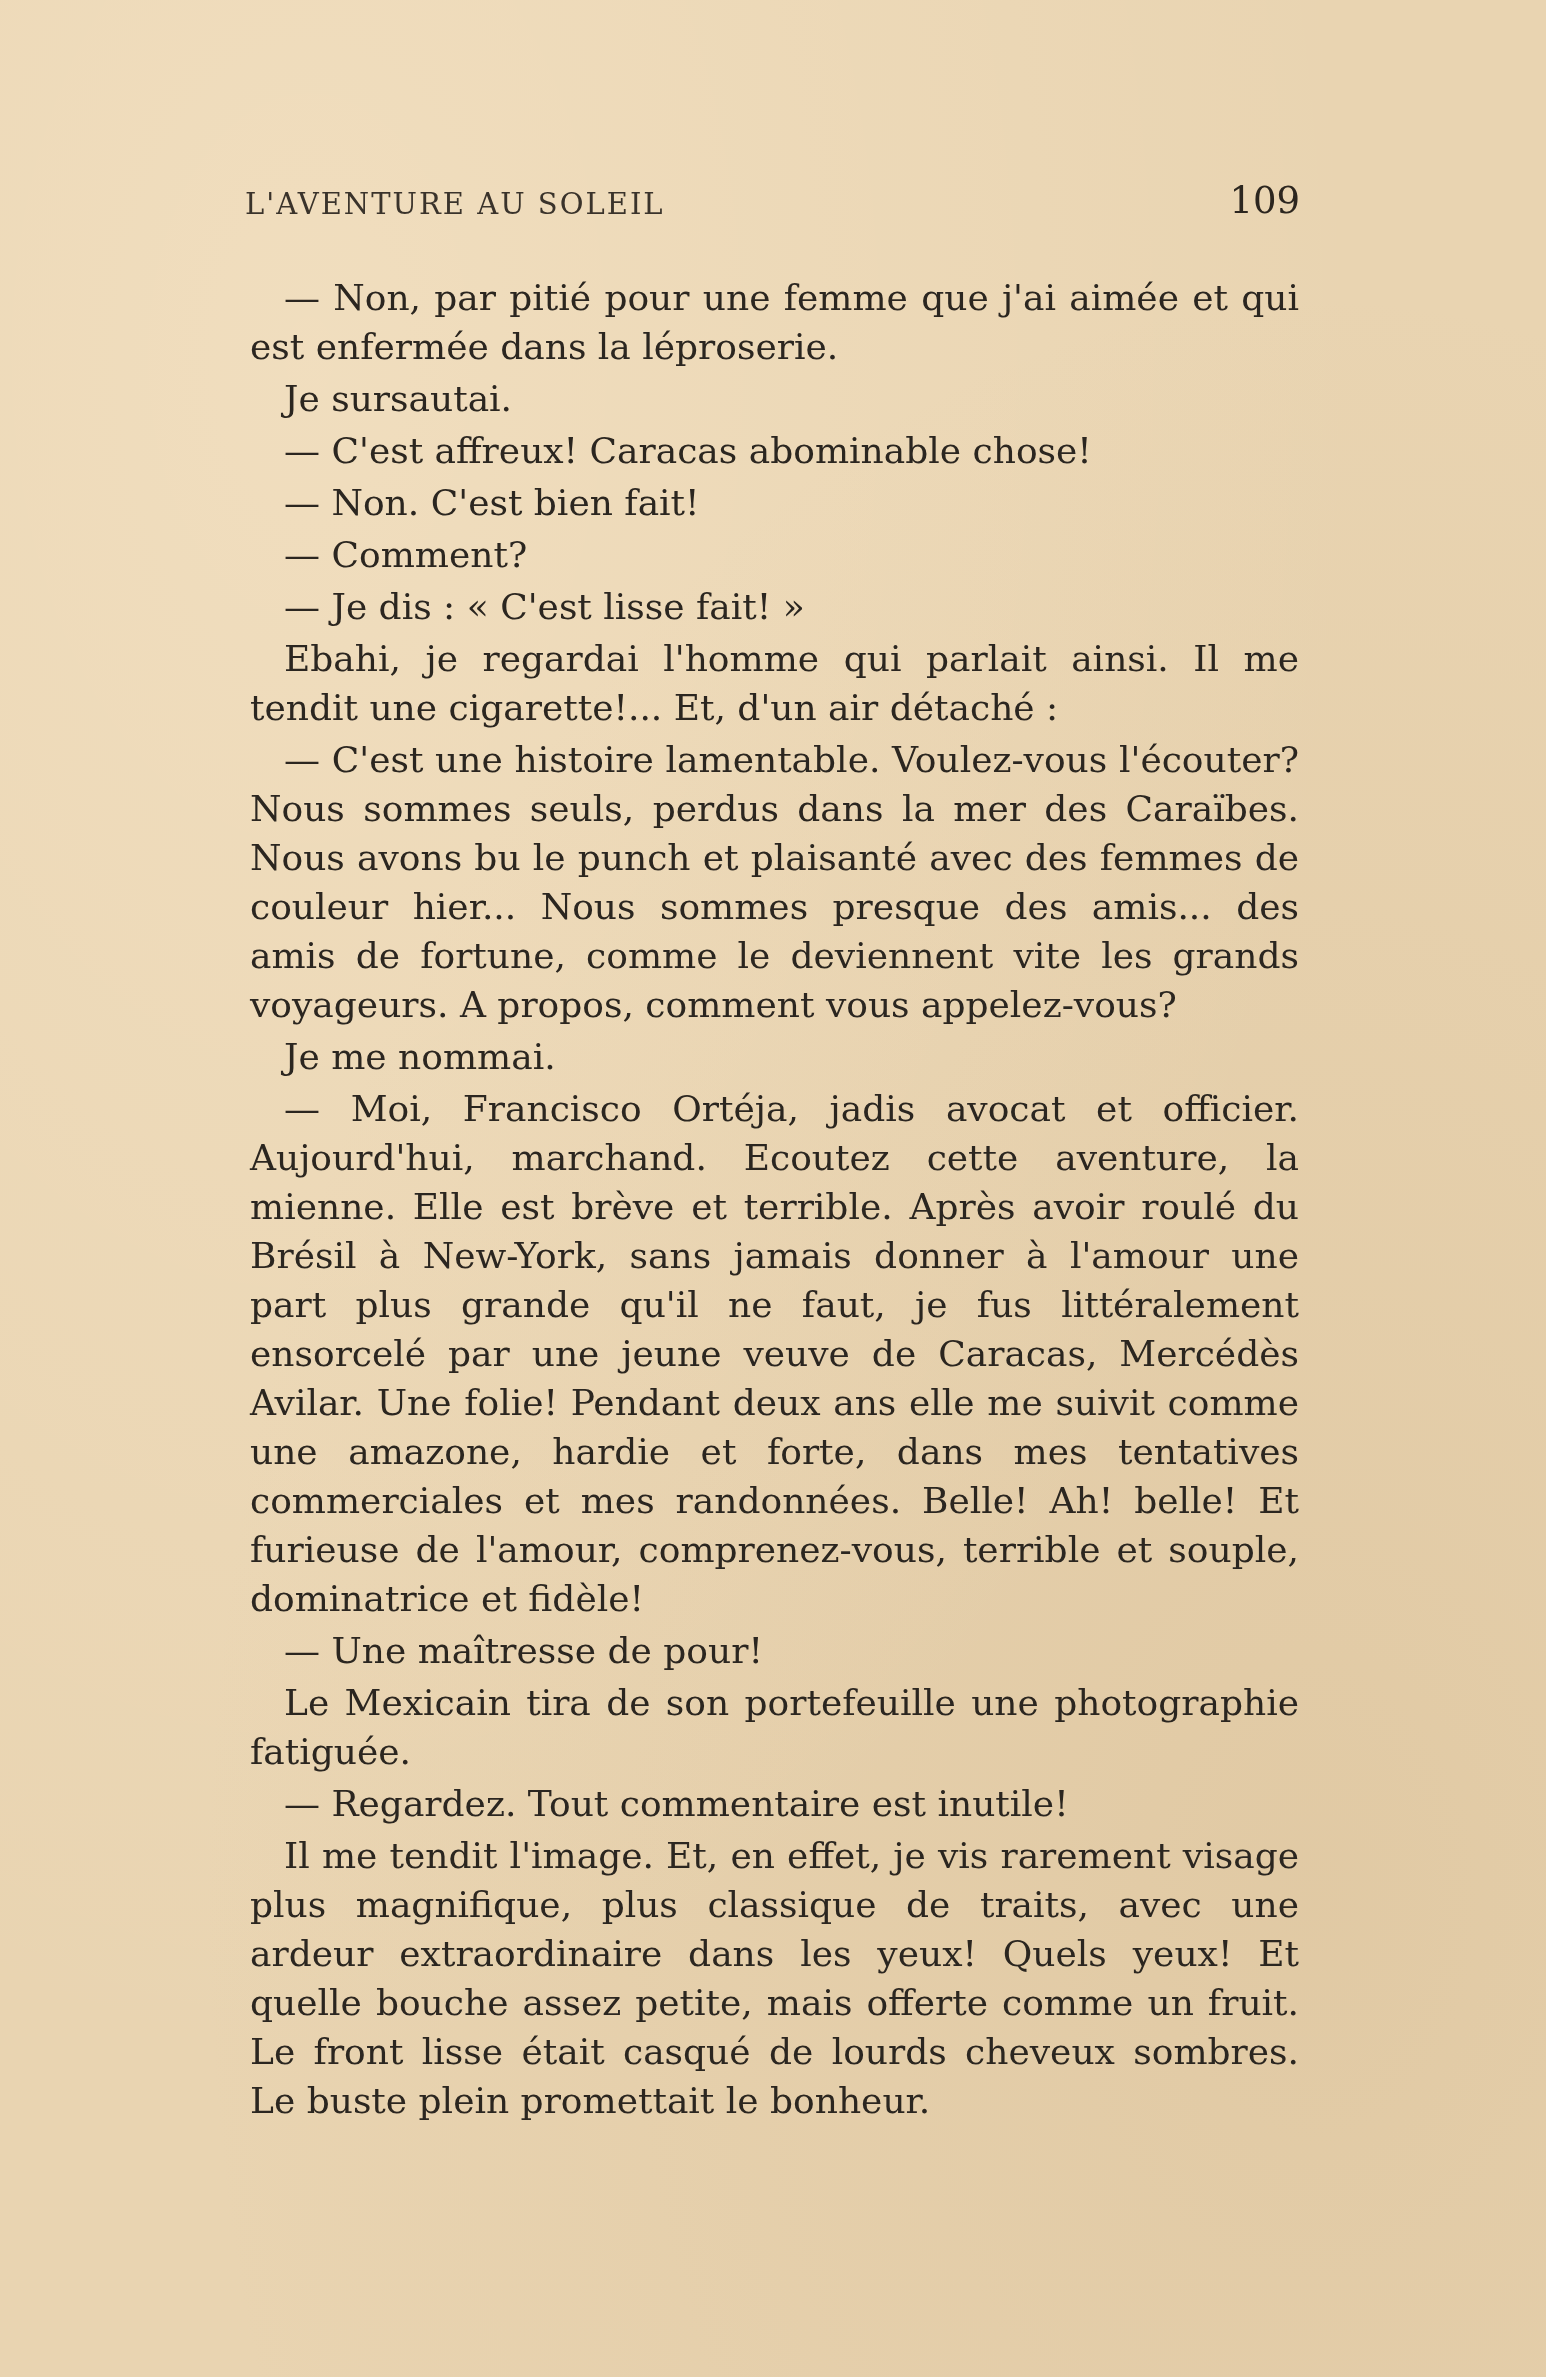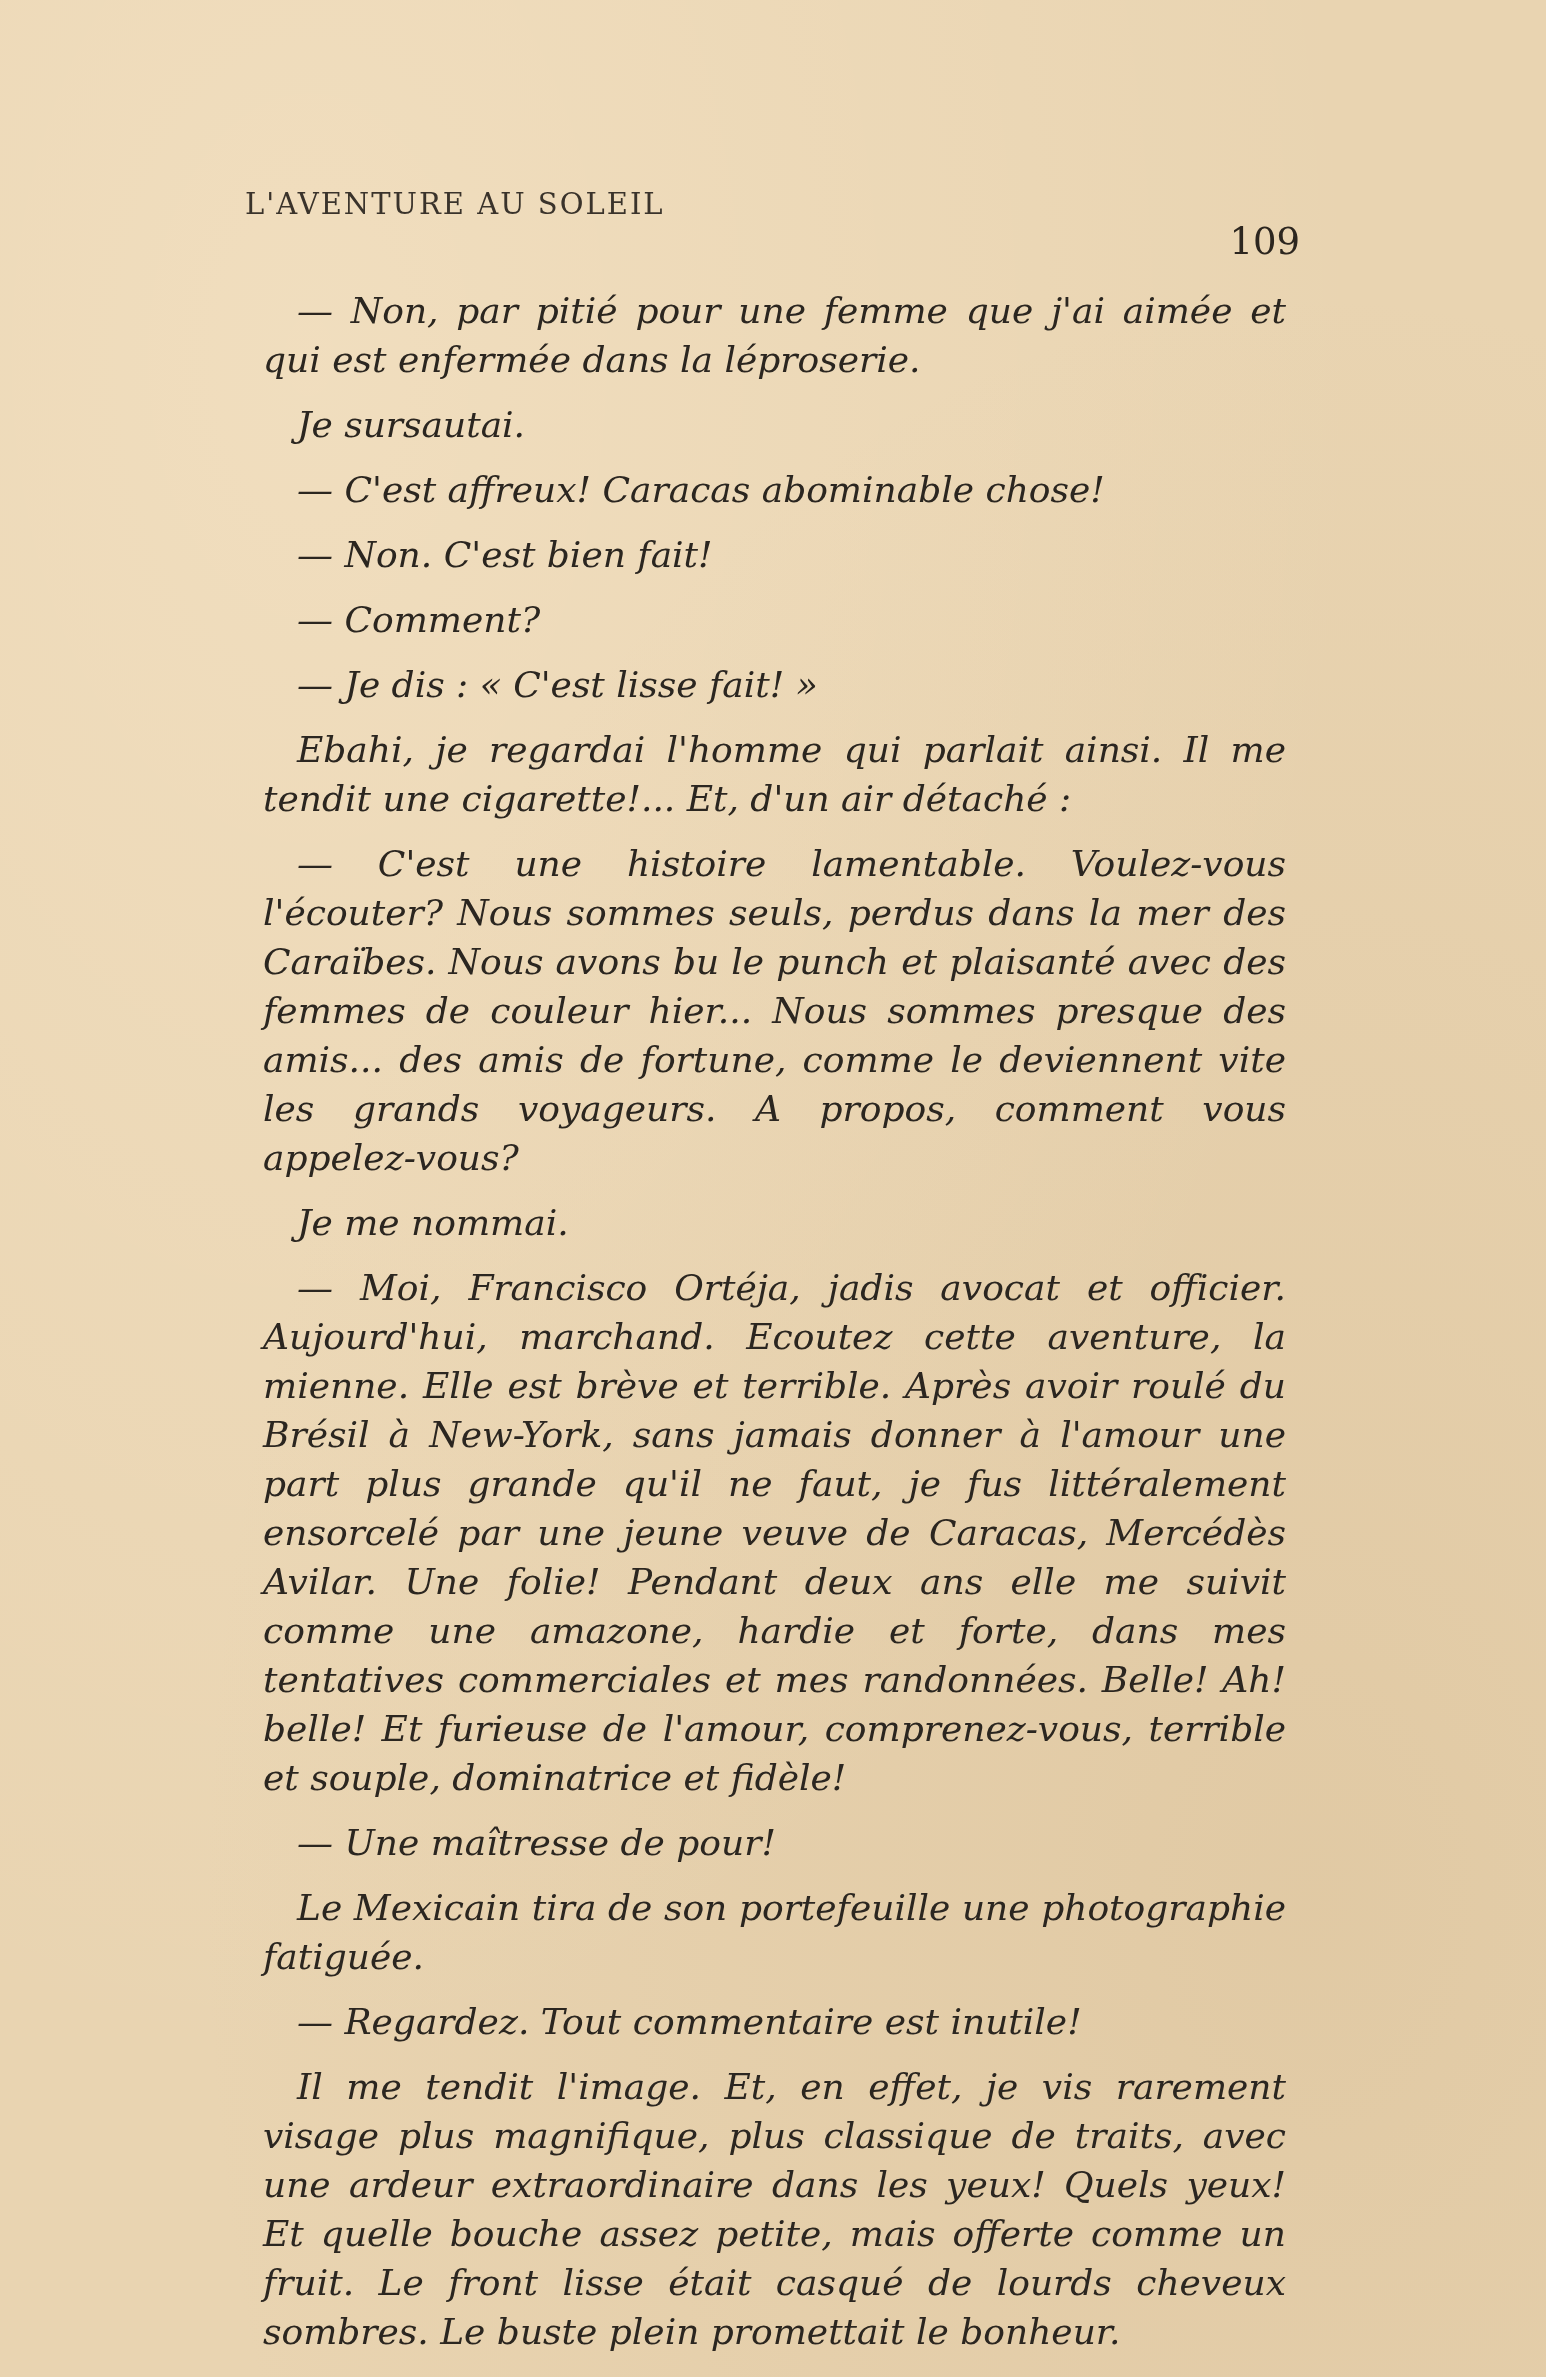--- a/index.html
+++ b/index.html
@@ -16,28 +16,28 @@
   .page { position: absolute; left: 0; top: 0; width: 1546px; height: 2377px; }
   .running-head {
     position: absolute; top: 179px; left: 245px; width: 1055px; height: 53px;
   }
   .running-title {
     position: absolute; left: 0; right: 0; text-align: left;
     font-size: 29px; letter-spacing: 2px; top: 8px;
     font-variant: small-caps; color: #3a332b;
   }
   .page-number {
-    position: absolute; right: 0; top: 0; font-size: 37px; color: #2c261f; margin-top: 41px;
+    position: absolute; right: 0; top: 0; font-size: 37px; color: #2c261f;
   }
   .body-text {
     position: absolute; top: 270px; left: 247px; width: 1055px;
     font-size: 36px; line-height: 49px;
     text-align: justify; color: #2b2620;
   }
-  .para { margin: 16px; text-indent: 34px; font-style: italic; }
+  .para { margin: 3px; text-indent: 34px; }
 </style>
 </head>
 <body>
 
 <div class="page">
   <div class="running-head">
     <div class="running-title">L'AVENTURE AU SOLEIL</div>
     <div class="page-number">109</div>
   </div>
 

